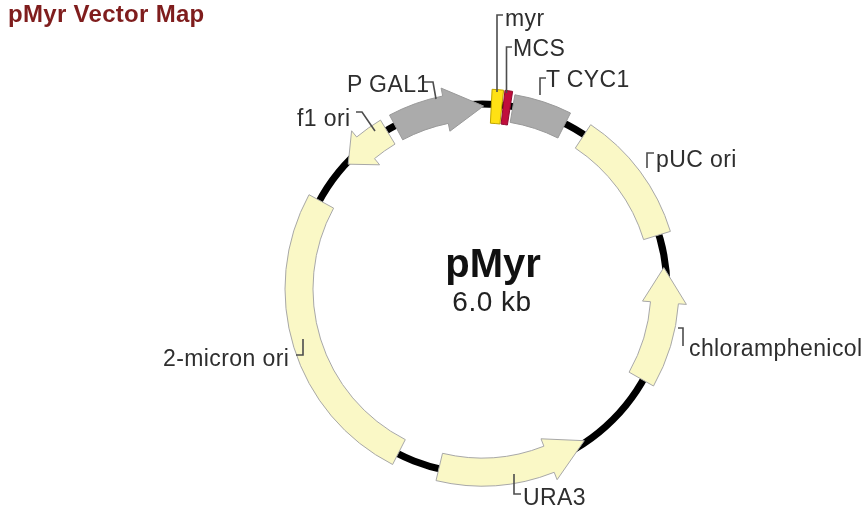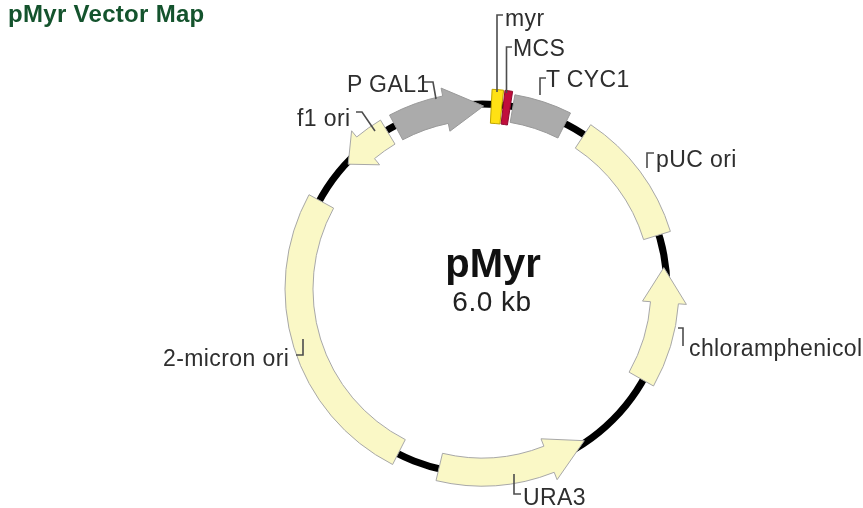--- a/index.html
+++ b/index.html
@@ -5,21 +5,21 @@
   html,body{margin:0;padding:0;background:#ffffff;}
   .page{
     position:relative;
     width:863px;height:508px;
     background:#ffffff;
     font-family:"Liberation Sans", sans-serif;
     overflow:hidden;
   }
   .page-title{
     position:absolute;left:8px;top:0px;margin:0;
-    font-size:24px;font-weight:bold;color:#14532d;
+    font-size:24px;font-weight:bold;color:#7f1d1d;
     letter-spacing:0.3px;
   }
   svg{position:absolute;left:0;top:0;}
   .feature-label{
     font-family:"Liberation Sans", sans-serif;
     font-size:23px;
     letter-spacing:0.4px;
     fill:#2E2E2E;
   }
   .center-name{

